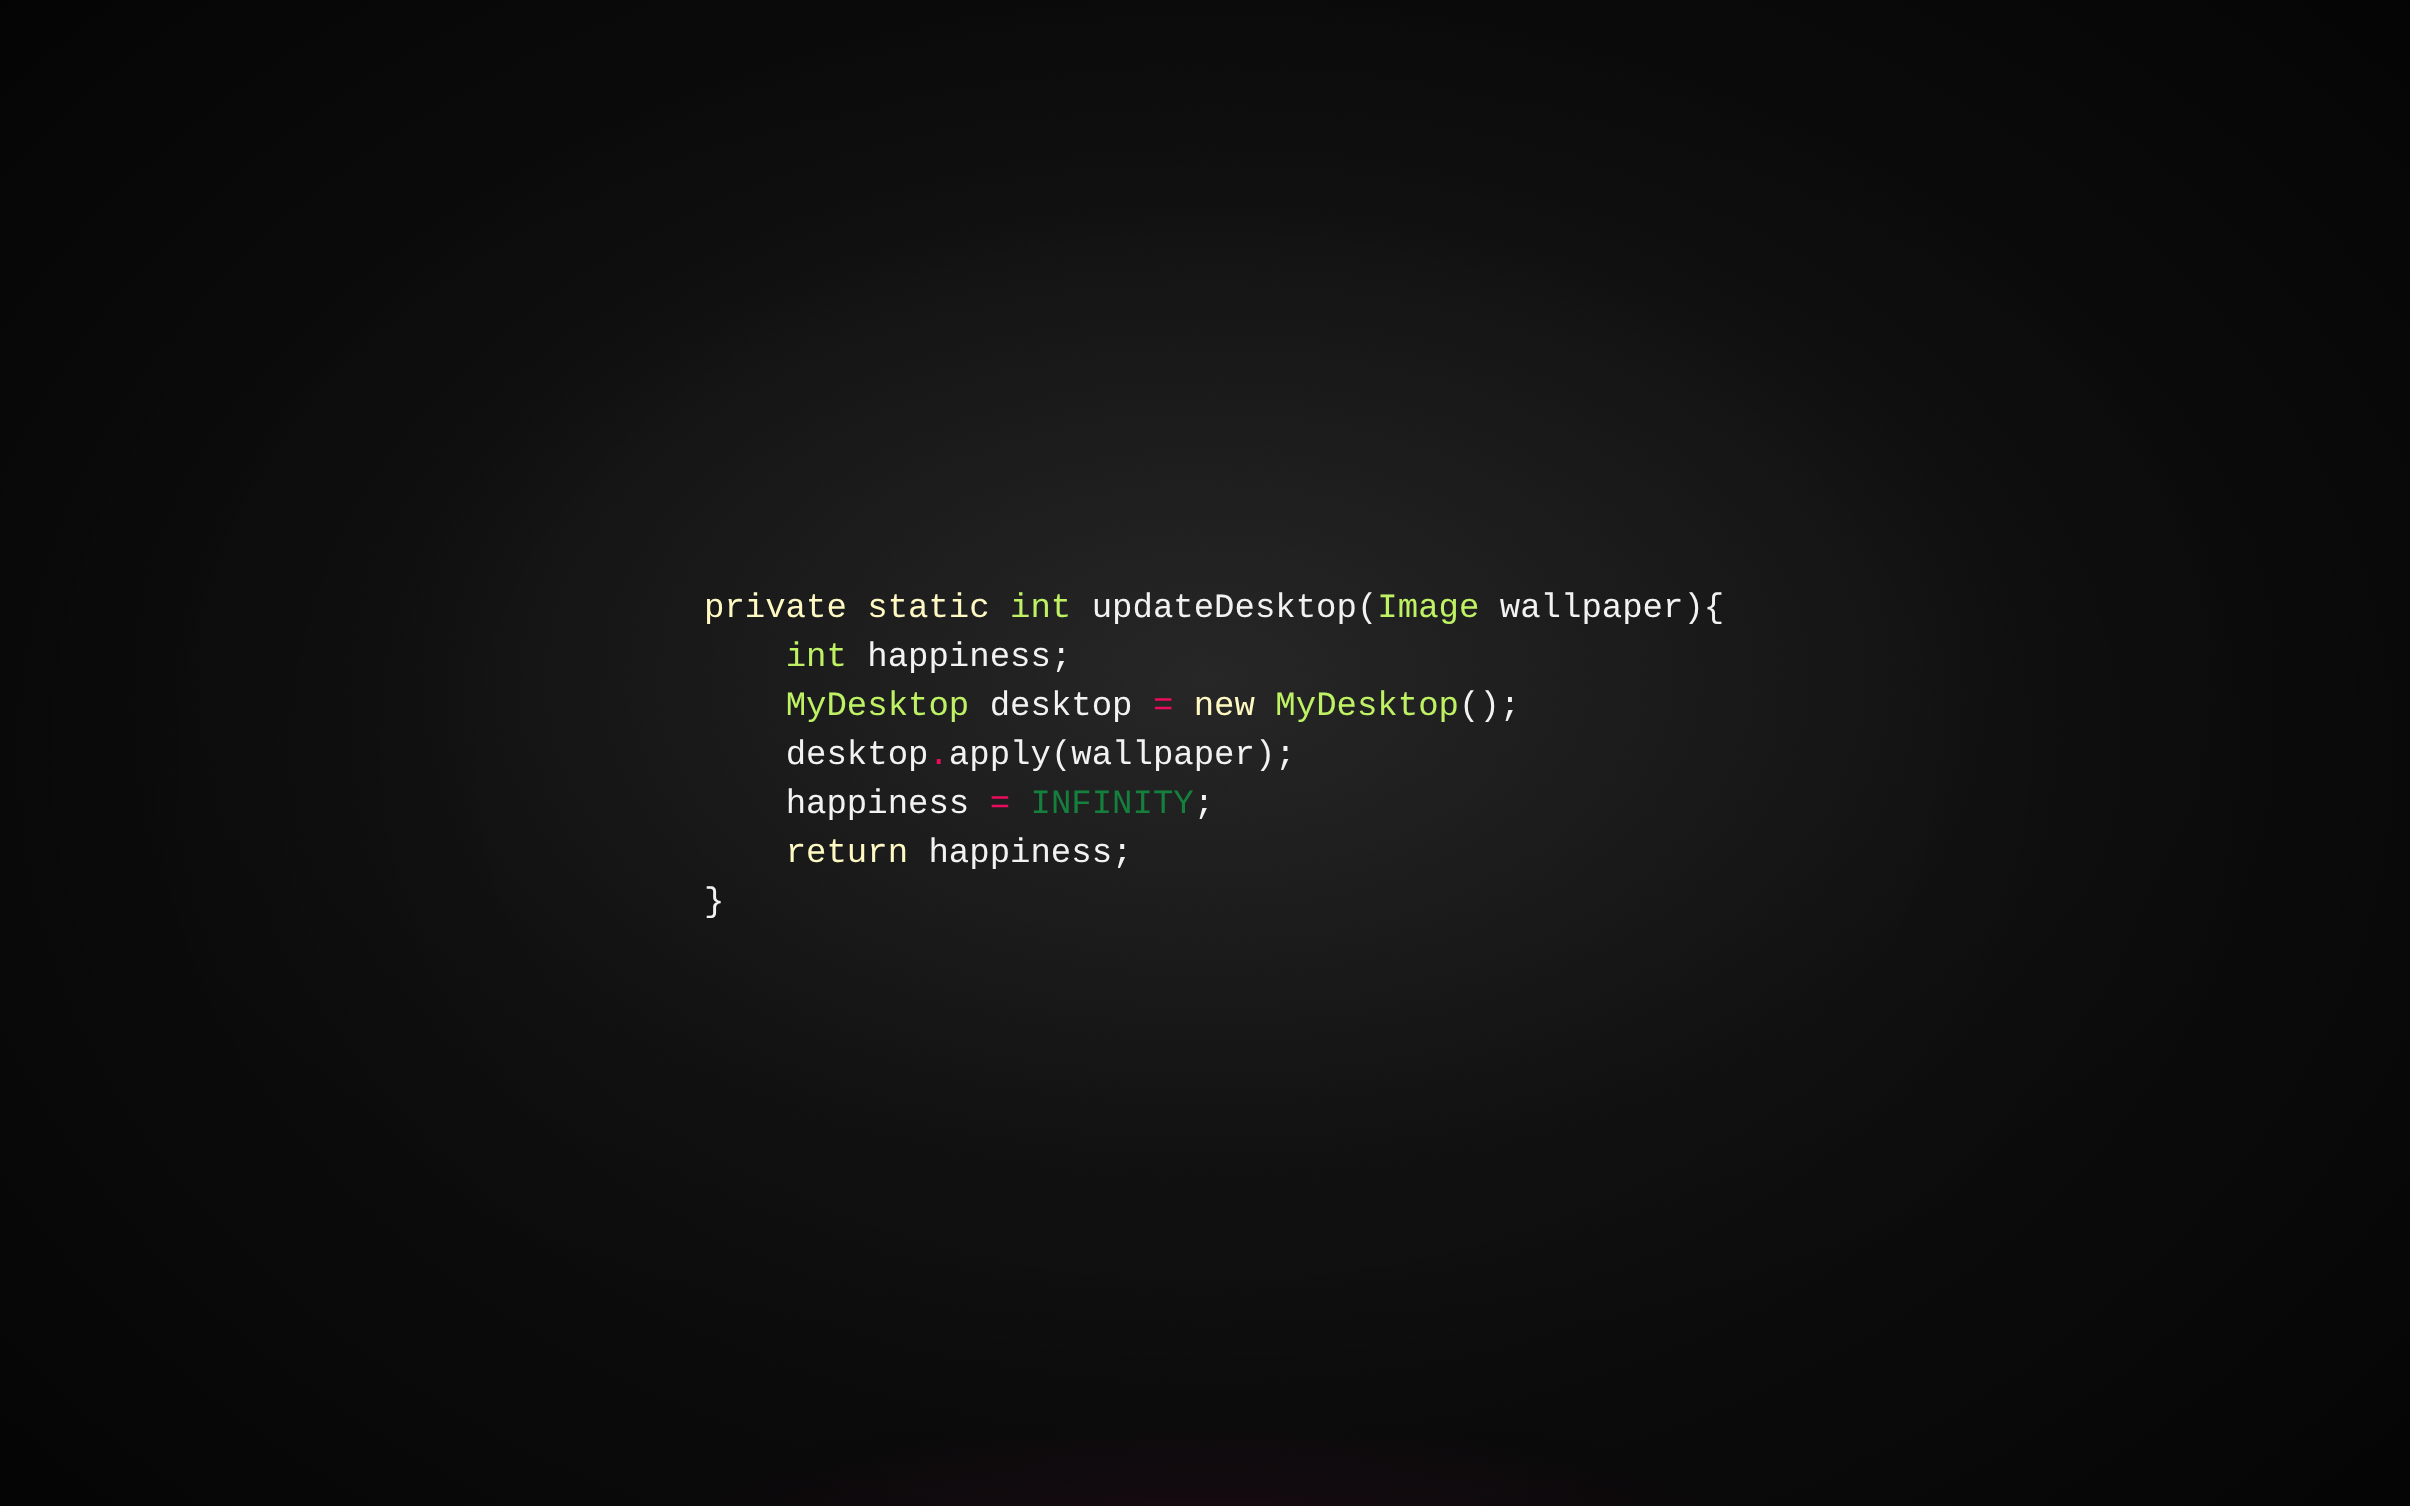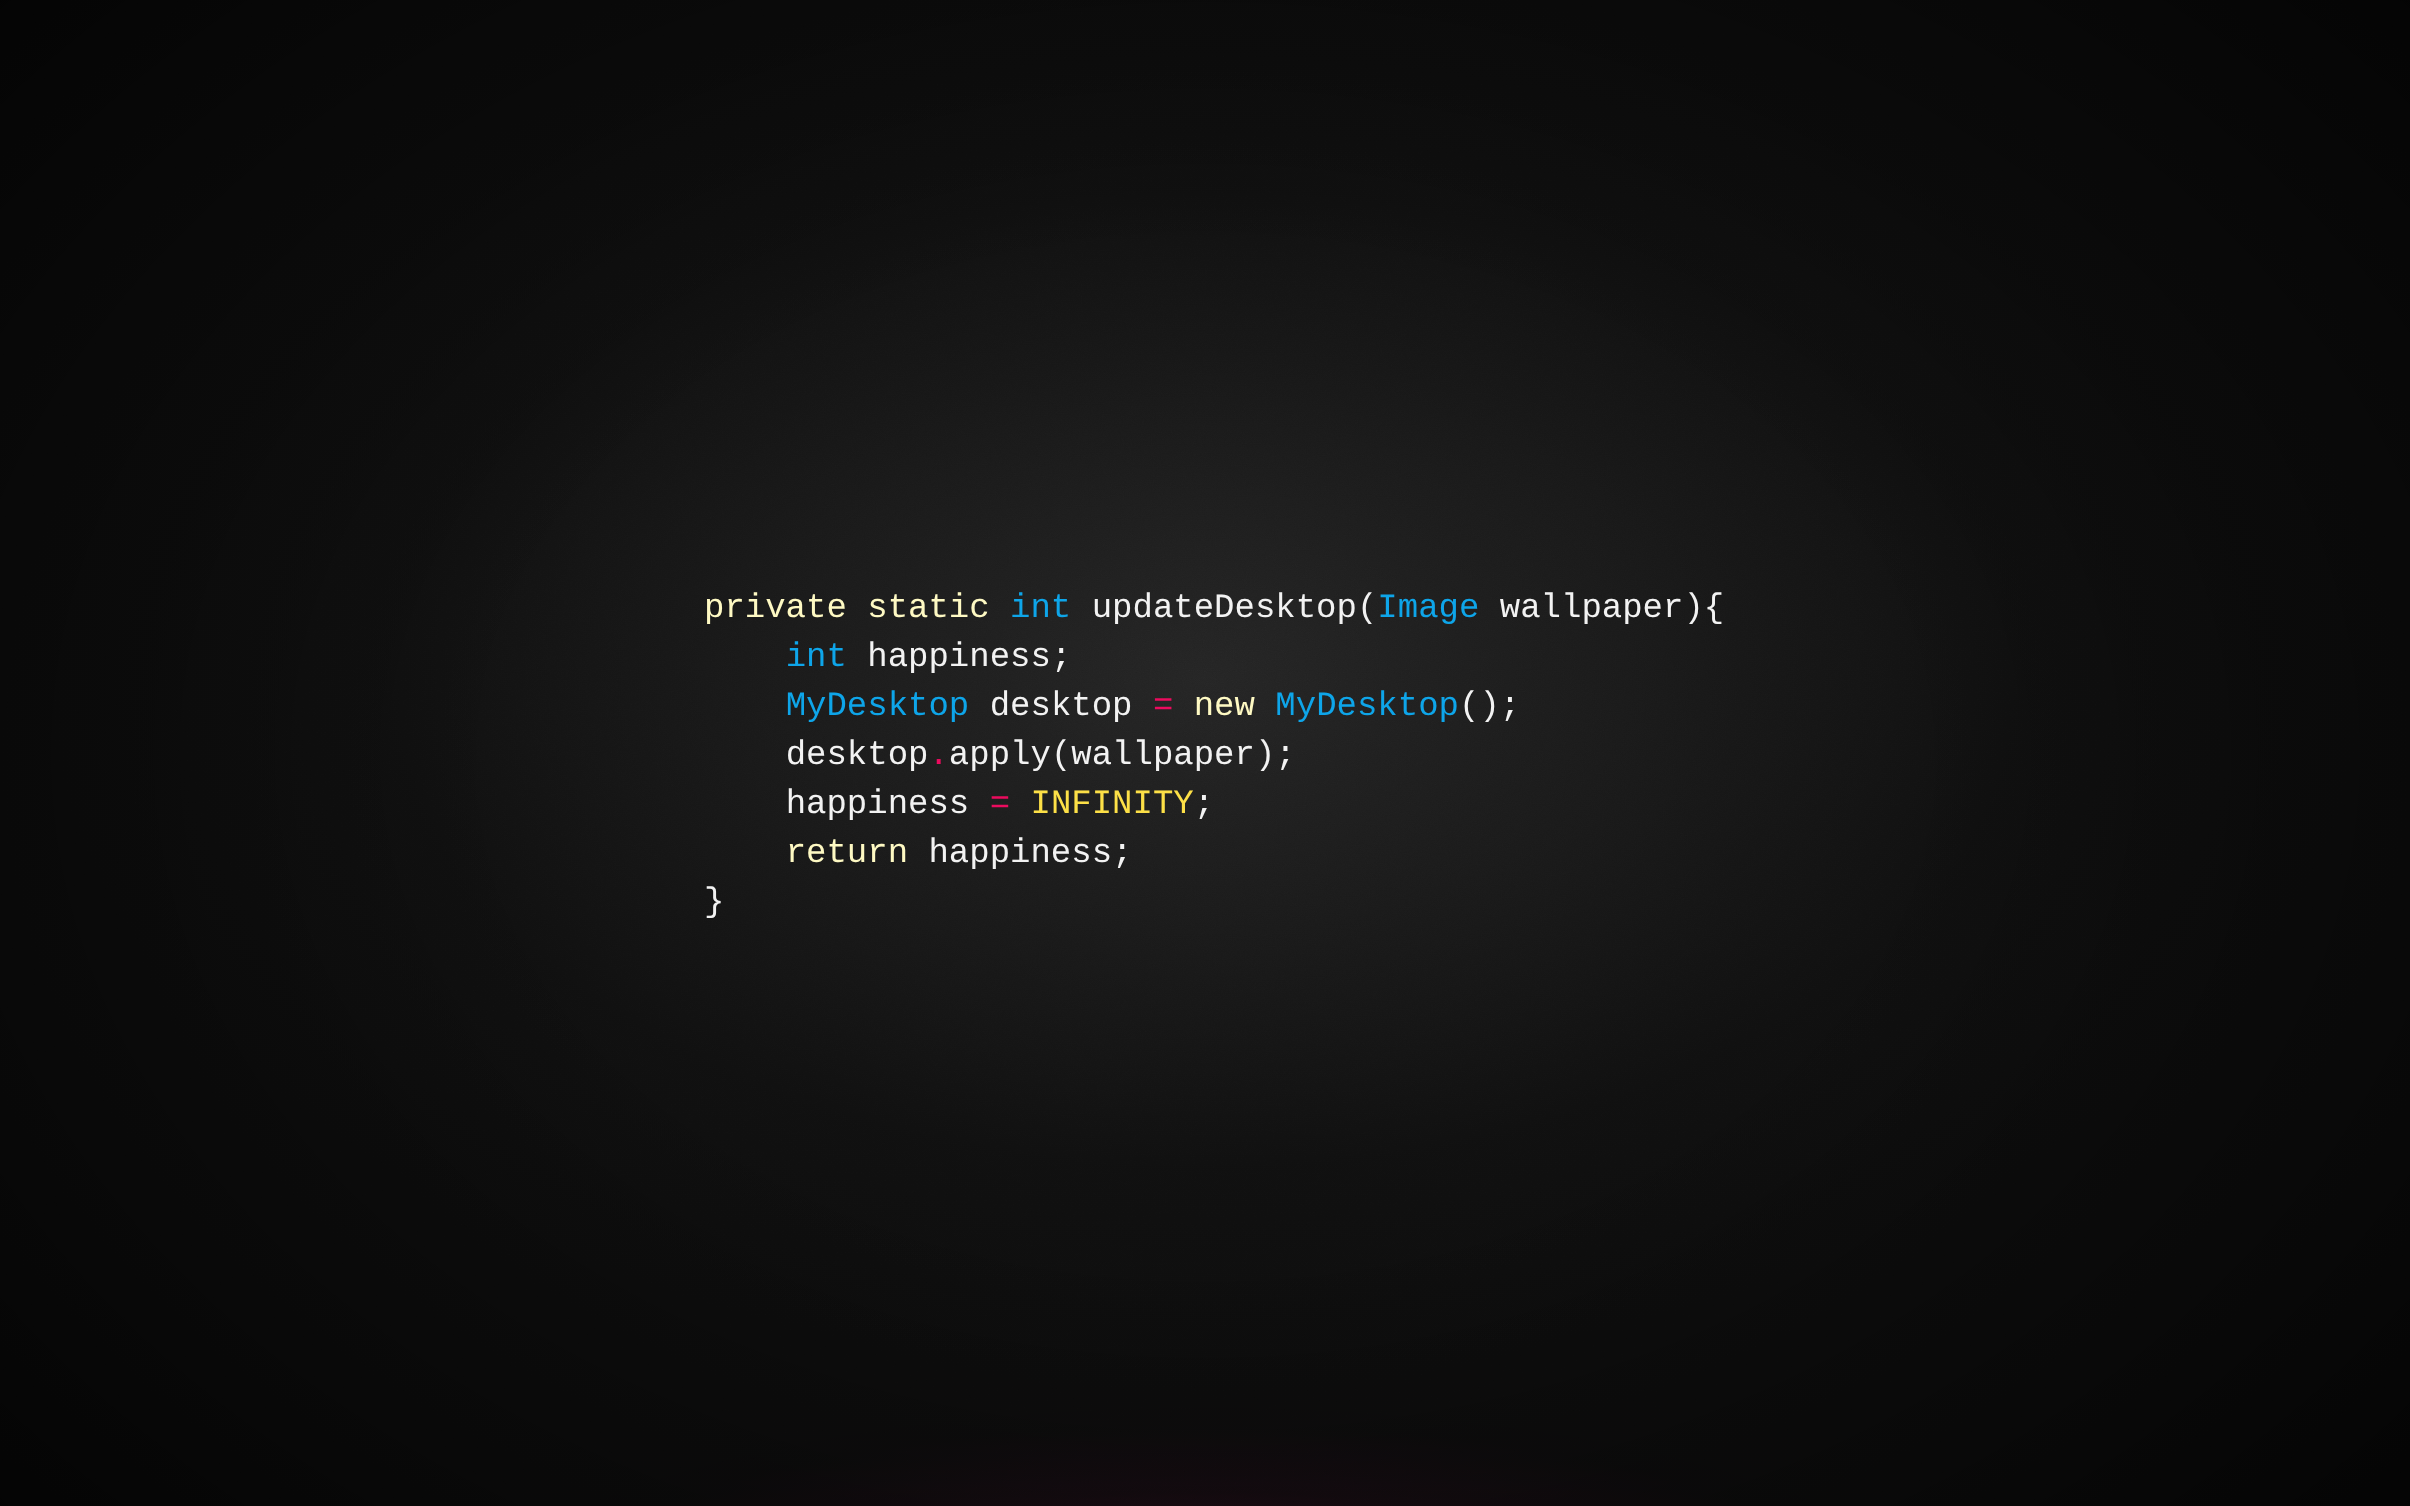--- a/index.html
+++ b/index.html
@@ -84,22 +84,22 @@
     white-space: pre;
     color: #f2f2f2;
     -webkit-font-smoothing: antialiased;
     text-rendering: geometricPrecision;
   }
 
   .code-line { display: block; height: 49px; }
 
   .tok-plain    { color: #f2f2f2; }
   .tok-keyword  { color: #fef9c3; }
-  .tok-type     { color: #0ea5e9; }
-  .tok-const    { color: #fde047; }
+  .tok-type     { color: #bef264; }
+  .tok-const    { color: #15803d; }
   .tok-operator { color: #ec0b5e; }
   .tok-punct    { color: #ec0b5e; }
   .tok-indent   { color: transparent; }
 </style>
 </head>
 <body>
 
 <div id="wallpaper">
 
   <div id="bg-center-glow"></div>

